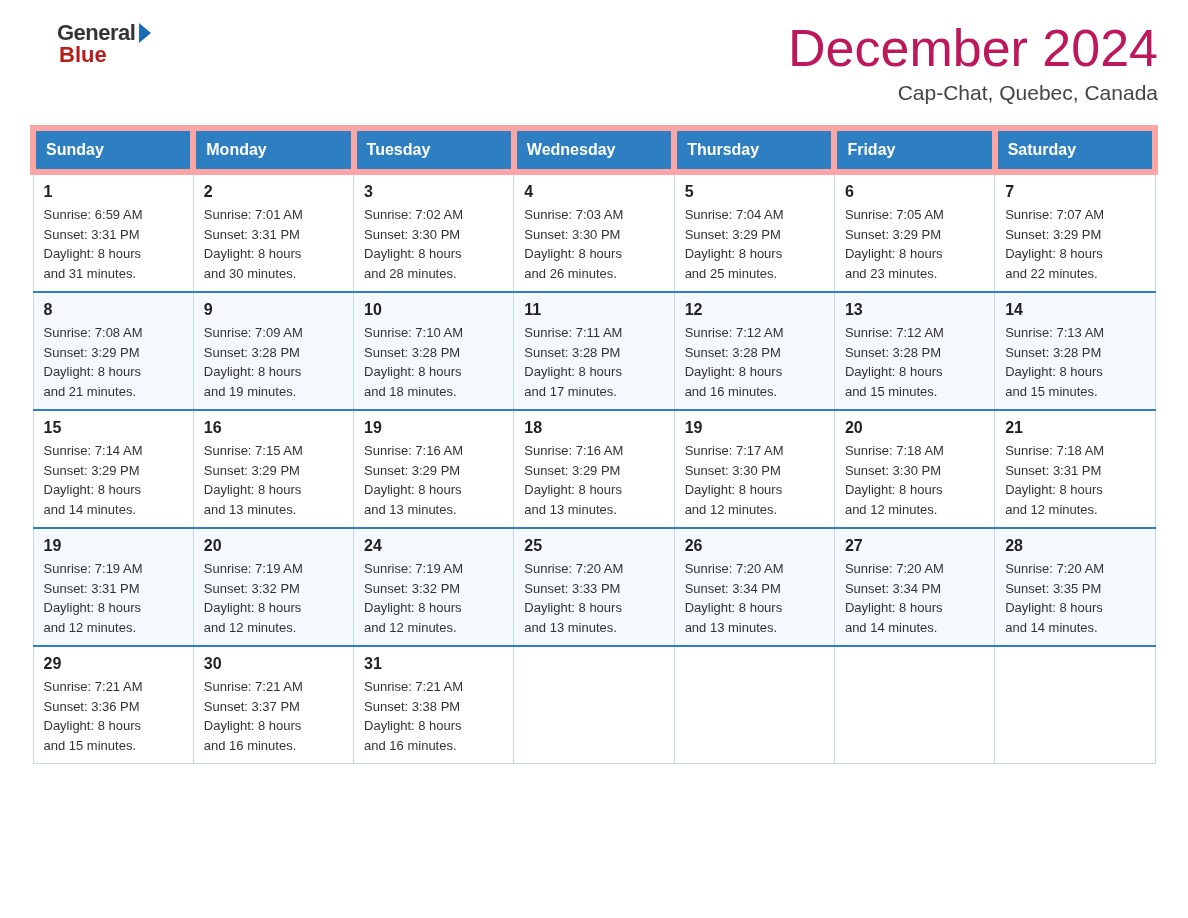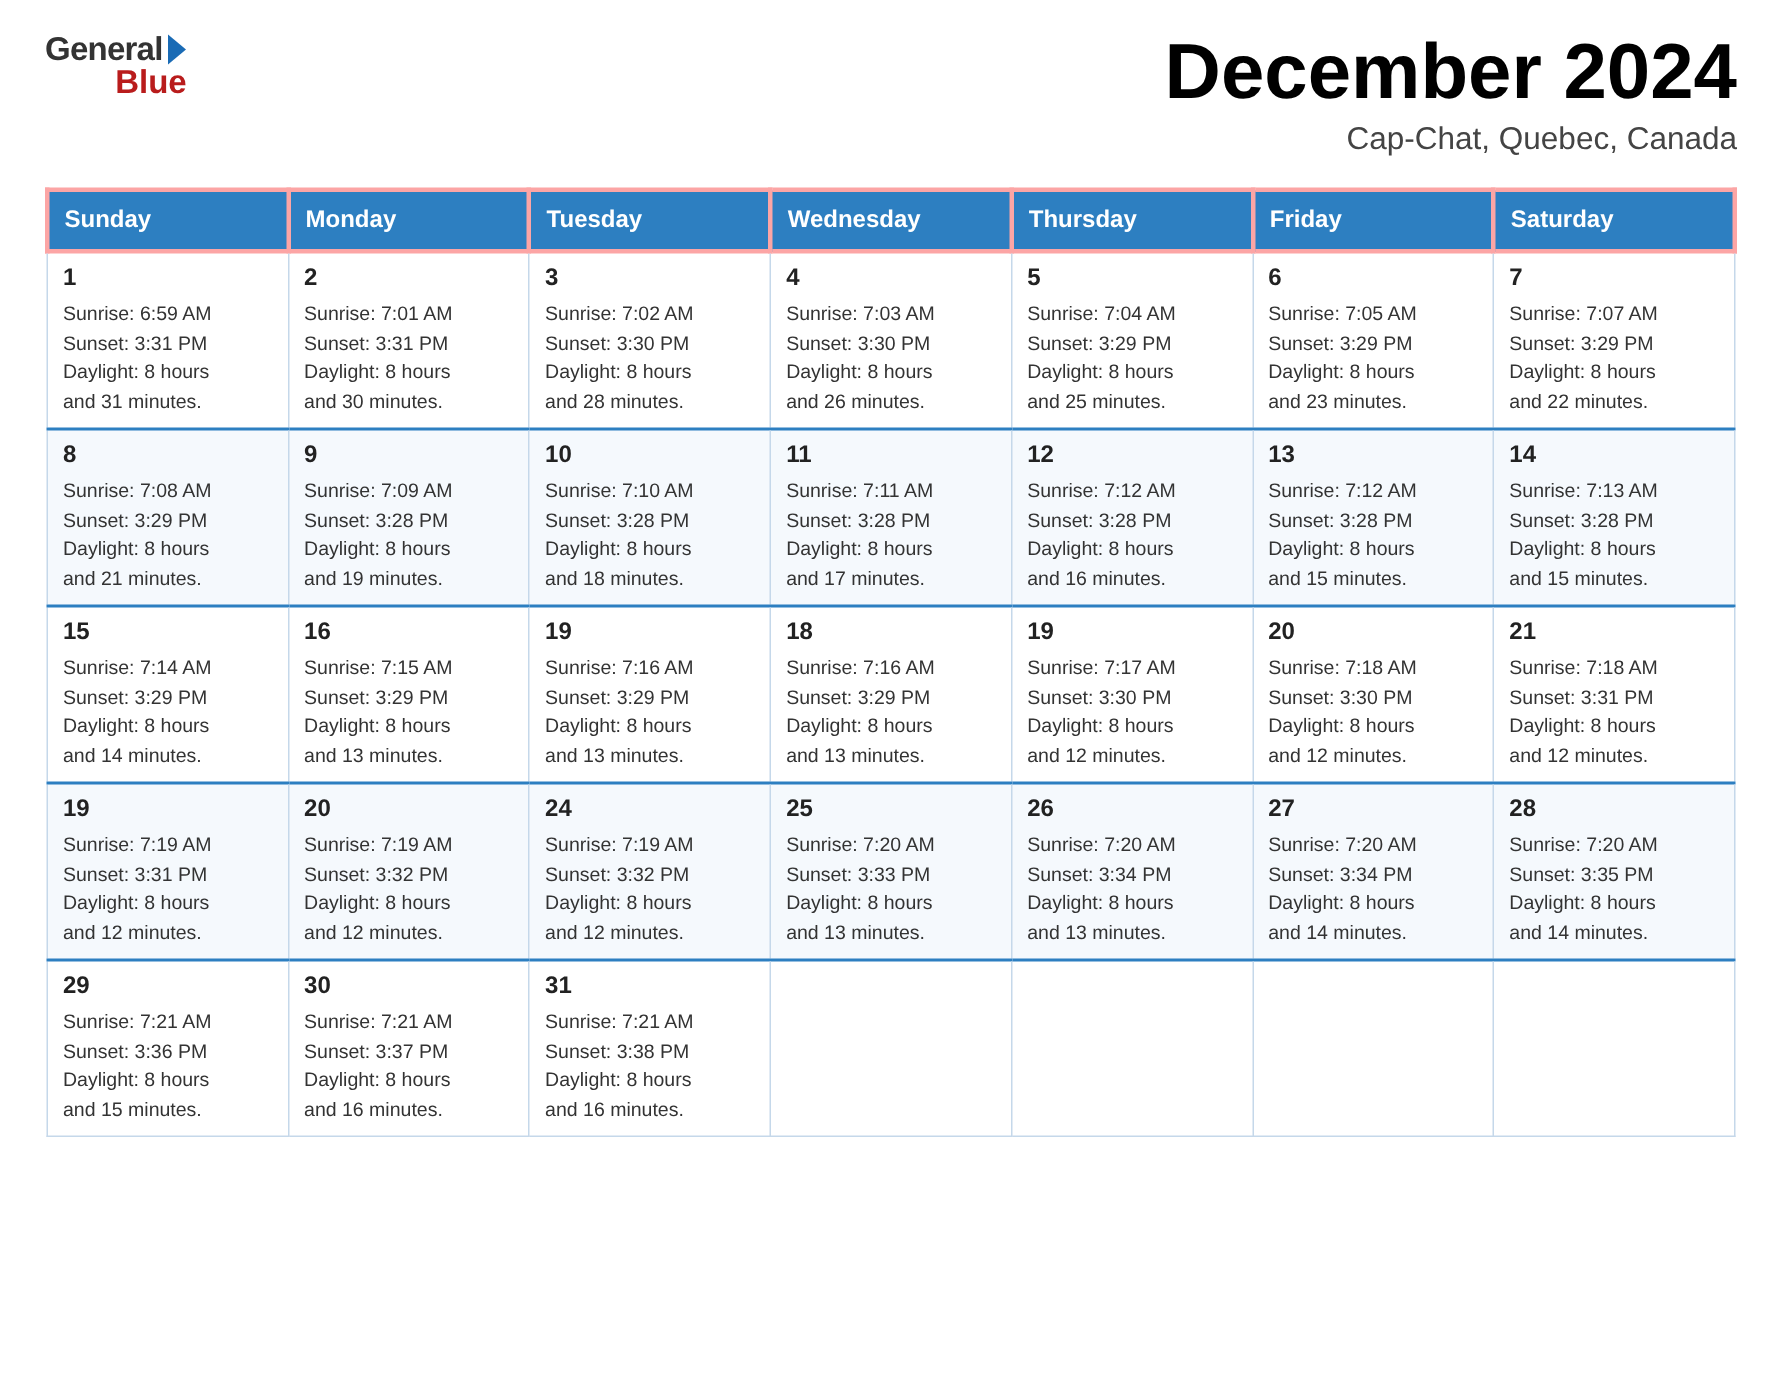--- a/index.html
+++ b/index.html
@@ -13,21 +13,22 @@
     }
     .header {
       display: flex;
       justify-content: space-between;
       align-items: flex-start;
       margin-bottom: 20px;
     }
     .logo {
       display: flex;
       flex-direction: column;
-      align-items: flex-end;
+      align-items: flex-start;
+      margin-left: 27px;
     }
     .logo-top {
       display: flex;
       align-items: center;
     }
     .logo-general {
       font-size: 22px;
       font-weight: bold;
       color: #333;
       letter-spacing: -0.5px;
@@ -45,42 +46,42 @@
       font-weight: bold;
       color: #b91c1c;
       margin-left: 2px;
       margin-top: -4px;
     }
     .title-block {
       text-align: right;
     }
     .month-title {
       font-size: 52px;
-      font-weight: bold;
-      color: #000000;
+      font-weight: normal;
+      color: #be185d;
       line-height: 1.1;
     }
     .location-title {
       font-size: 21px;
       color: #444;
       margin-top: 4px;
     }
     .calendar-table {
       width: 100%;
       border-collapse: collapse;
       border: 1px solid #aac4e0;
     }
     .calendar-table thead tr th {
       background-color: #2d7fc1;
       color: #fff;
       font-size: 16px;
       font-weight: bold;
       padding: 10px 10px;
       text-align: left;
-      border: 3px solid #fca5a5;
+      border: 6px solid #fca5a5;
     }
     .calendar-table tbody tr td {
       vertical-align: top;
       padding: 8px 10px;
       border: 1px solid #c5d8ea;
       font-size: 13px;
       color: #333;
       width: 14.28%;
       min-height: 100px;
       background: #fff;

